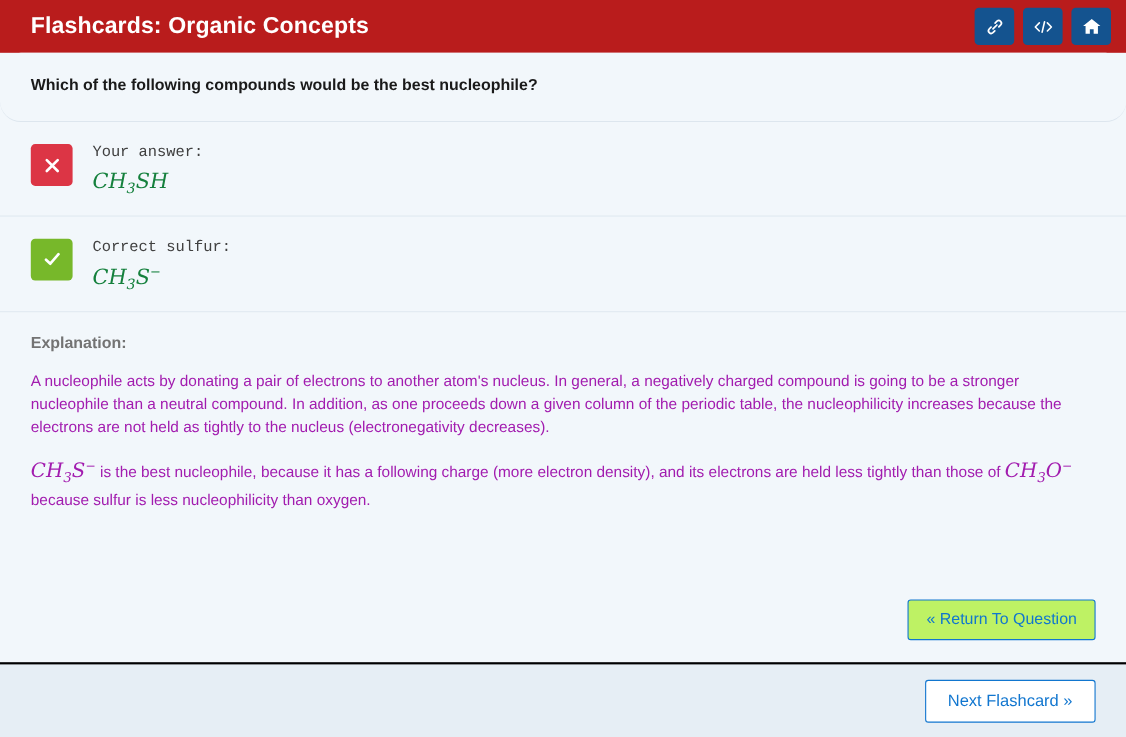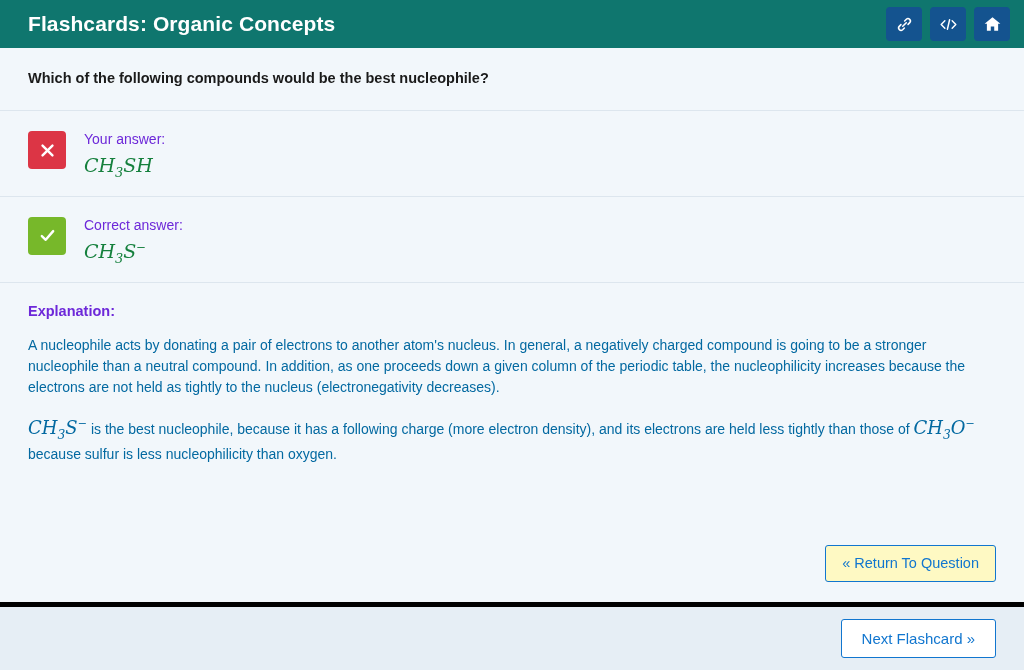--- a/index.html
+++ b/index.html
@@ -19,21 +19,21 @@
     height: 670px;
     position: relative;
     background: #f2f7fb;
     display: flex;
     flex-direction: column;
   }
 
   
   .header {
     height: 48px;
-    background: #0f766e;
+    background: #b91c1c;
     display: flex;
     align-items: center;
     padding: 0 14px 0 28px;
     flex: 0 0 auto;
   }
   .header-title {
     color: #ffffff;
     font-size: 21px;
     font-weight: bold;
     letter-spacing: 0.1px;
@@ -56,20 +56,21 @@
     color: #ffffff;
     cursor: pointer;
   }
   .icon-btn svg { display: block; }
 
   
   .question-bar {
     padding: 22px 39px 24px 28px;
     background: #f2f7fb;
     border-bottom: 1px solid #dde6ee;
+    border-radius: 19px;
   }
   .question-text {
     font-size: 14.5px;
     font-weight: bold;
     color: #1a1a1a;
   }
 
   
   .answer-row {
     display: flex;
@@ -89,22 +90,23 @@
     color: #ffffff;
     margin-right: 18px;
     margin-top: 2px;
   }
   .badge.wrong { background: #dc3545; }
   .badge.right { background: #77b82a; }
   .badge svg { display: block; }
   .answer-body { padding-top: 2px; }
   .answer-label {
     font-size: 14px;
-    color: #6d28d9;
+    color: #404040;
     margin-bottom: 7px;
+    font-family: Liberation Mono, monospace;
   }
   .formula {
     font-family: "DejaVu Serif", "Liberation Serif", serif;
     font-style: italic;
     font-size: 19px;
     color: #15803d;
     white-space: nowrap;
   }
   .formula sub {
     font-size: 0.68em;
@@ -117,63 +119,63 @@
 
   
   .explanation {
     padding: 20px 28px 8px 28px;
     background: #f2f7fb;
     flex: 1 1 auto;
   }
   .explanation-heading {
     font-size: 14.5px;
     font-weight: bold;
-    color: #6d28d9;
+    color: #737373;
     margin-bottom: 16px;
   }
   .explanation-heading .colon { font-weight: bold; }
   .explanation p {
     margin: 0 0 16px 0;
     font-size: 14px;
     line-height: 1.5;
-    color: #0369a1;
+    color: #a21caf;
     max-width: 965px;
   }
   .inline-formula {
     font-family: "DejaVu Serif", "Liberation Serif", serif;
     font-style: italic;
     font-size: 18px;
   }
   .inline-formula sub { font-size: 0.68em; font-style: italic; }
   .inline-formula sup { font-size: 0.62em; font-style: normal; }
 
   
   .return-row {
     padding: 6px 28px 20px 28px;
     display: flex;
     justify-content: flex-end;
     background: #f2f7fb;
   }
   .btn-outline {
-    background: #fef9c3;
+    background: #bef264;
     border: 1px solid #1176cf;
     color: #1176cf;
     font-size: 14.5px;
     padding: 9px 16px;
     border-radius: 3px;
     cursor: pointer;
     line-height: 1.2;
     font-family: "Liberation Sans", sans-serif;
   }
 
   
   .footer {
     height: 68px;
     background: #e6eef5;
-    border-top: 5px solid #000000;
+    border-top: 2px solid #000000;
     display: flex;
     align-items: center;
     justify-content: flex-end;
     padding: 0 28px;
     flex: 0 0 auto;
   }
   .btn-next {
     background: #ffffff;
     border: 1px solid #1176cf;
     color: #1176cf;
@@ -241,21 +243,21 @@
 
   <div class="answer-row">
     <div class="badge right">
       <span>
         <svg width="19" height="17" viewBox="0 0 24 24" fill="none" stroke="#ffffff" stroke-width="3.4" stroke-linecap="round" stroke-linejoin="round">
           <path d="M4 12.8 L9.5 18 L20 5.8"></path>
         </svg>
       </span>
     </div>
     <div class="answer-body">
-      <div class="answer-label">Correct answer:</div>
+      <div class="answer-label">Correct sulfur:</div>
       <div class="formula">CH<sub>3</sub>S<sup>−</sup></div>
     </div>
   </div>
 
   <div class="explanation">
     <div class="explanation-heading">
       <span>Explanation</span><span class="colon">:</span>
     </div>
     <p>A nucleophile acts by donating a pair of electrons to another atom's nucleus. In general, a negatively charged compound is going to be a stronger nucleophile than a neutral compound. In addition, as one proceeds down a given column of the periodic table, the nucleophilicity increases because the electrons are not held as tightly to the nucleus (electronegativity decreases).</p>
     <p>

